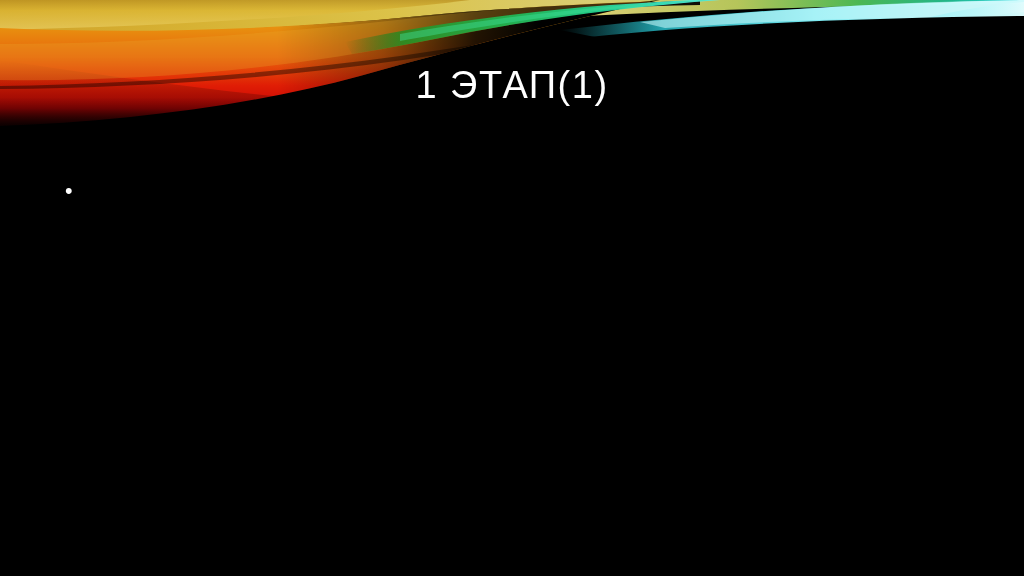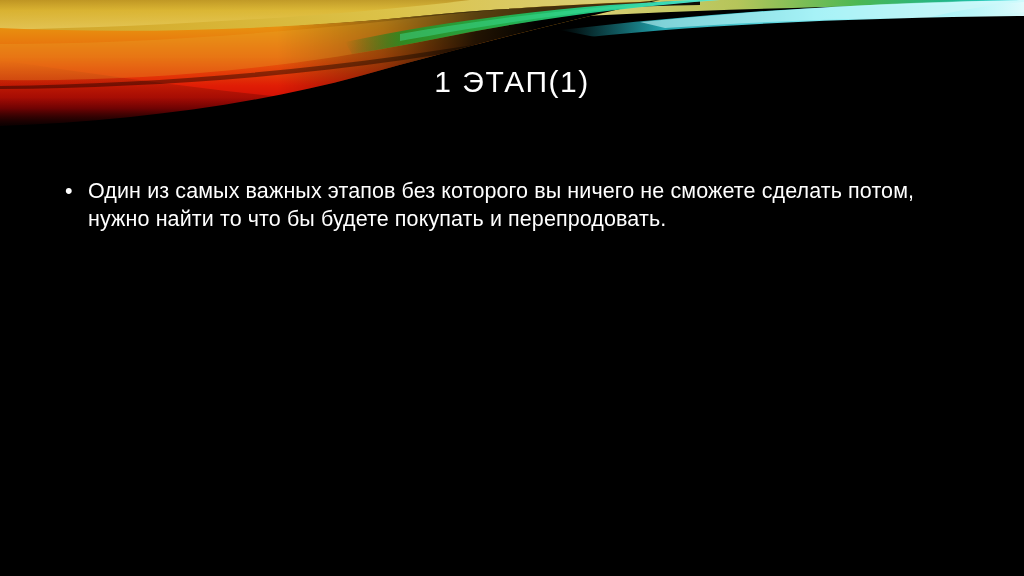--- a/index.html
+++ b/index.html
@@ -43,21 +43,21 @@
     left: 0;
     top: 66px;
     width: 1024px;
     text-align: center;
   }
   .slide-title {
     display: inline-block;
     margin: 0;
     color: #ffffff;
     font-family: "Liberation Sans", sans-serif;
-    font-size: 30px;
+    font-size: 38px;
     font-weight: 300;
     letter-spacing: 1.5px;
     line-height: 1.05;
     text-transform: uppercase;
     white-space: nowrap;
   }
 
   
   .body-block {
     position: absolute;
@@ -204,18 +204,17 @@
   </div>
 
   <div class="title-block">
     <h1 class="slide-title">1 ЭТАП(1)</h1>
   </div>
 
   <div class="body-block">
     <ul class="bullet-list">
       <li class="bullet-item">
         <span class="bullet-dot">•</span>
-        <span class="bullet-text">Один из самых важных этапов без которого вы ничего не сможете сделать потом, нужно найти то что бы будете покупать и перепродовать.</span>
       </li>
     </ul>
   </div>
 
 </div>
 
 </body></html>

